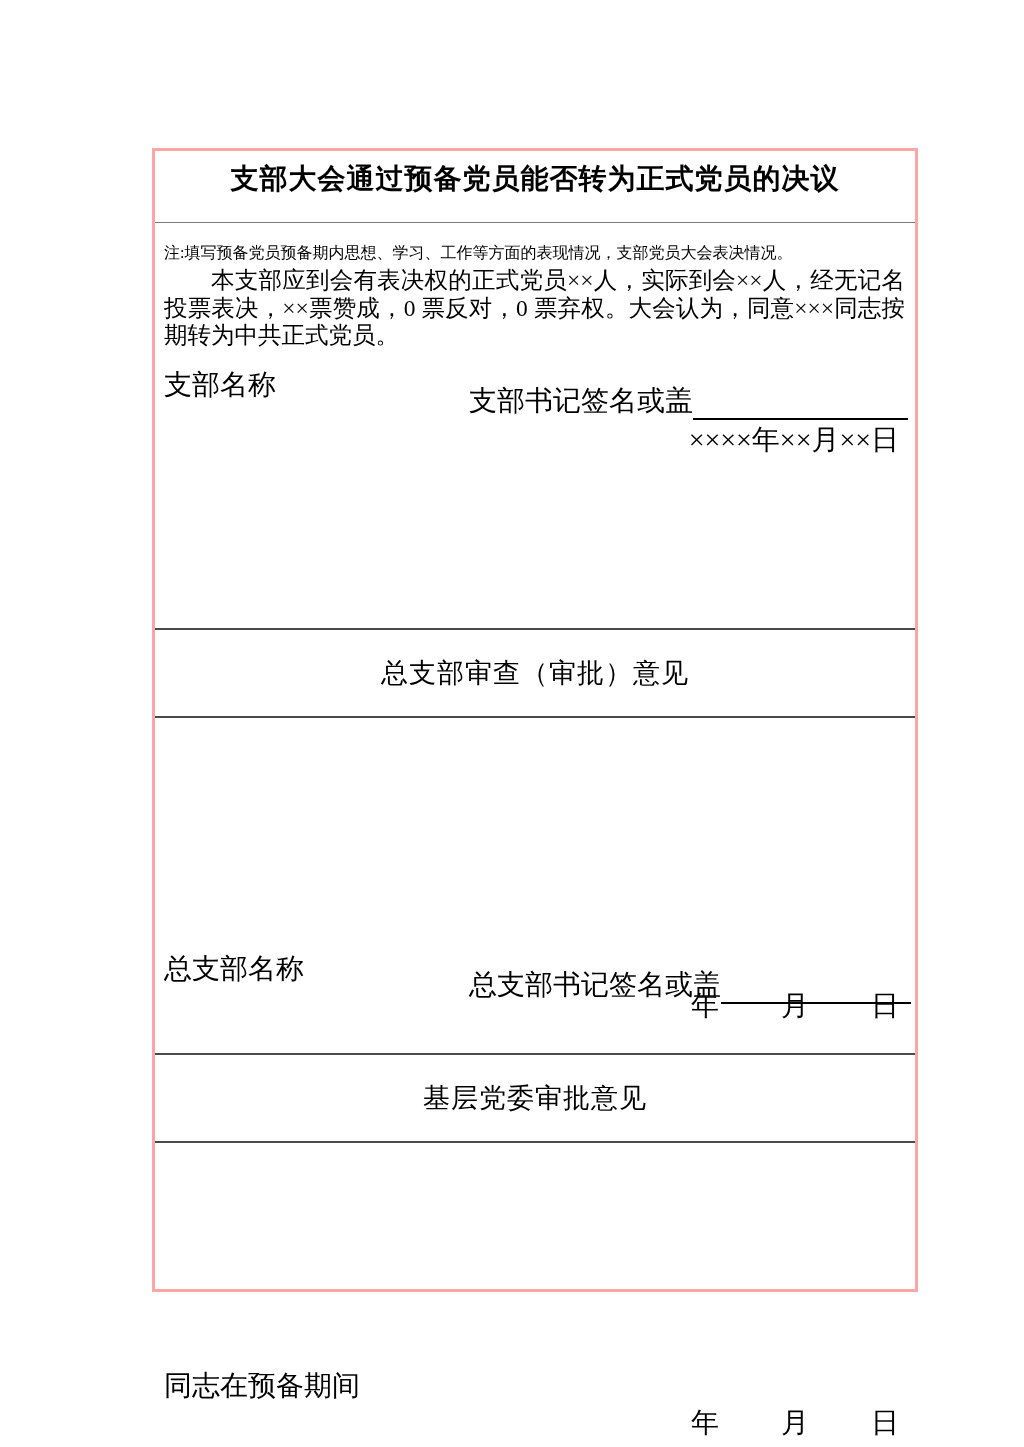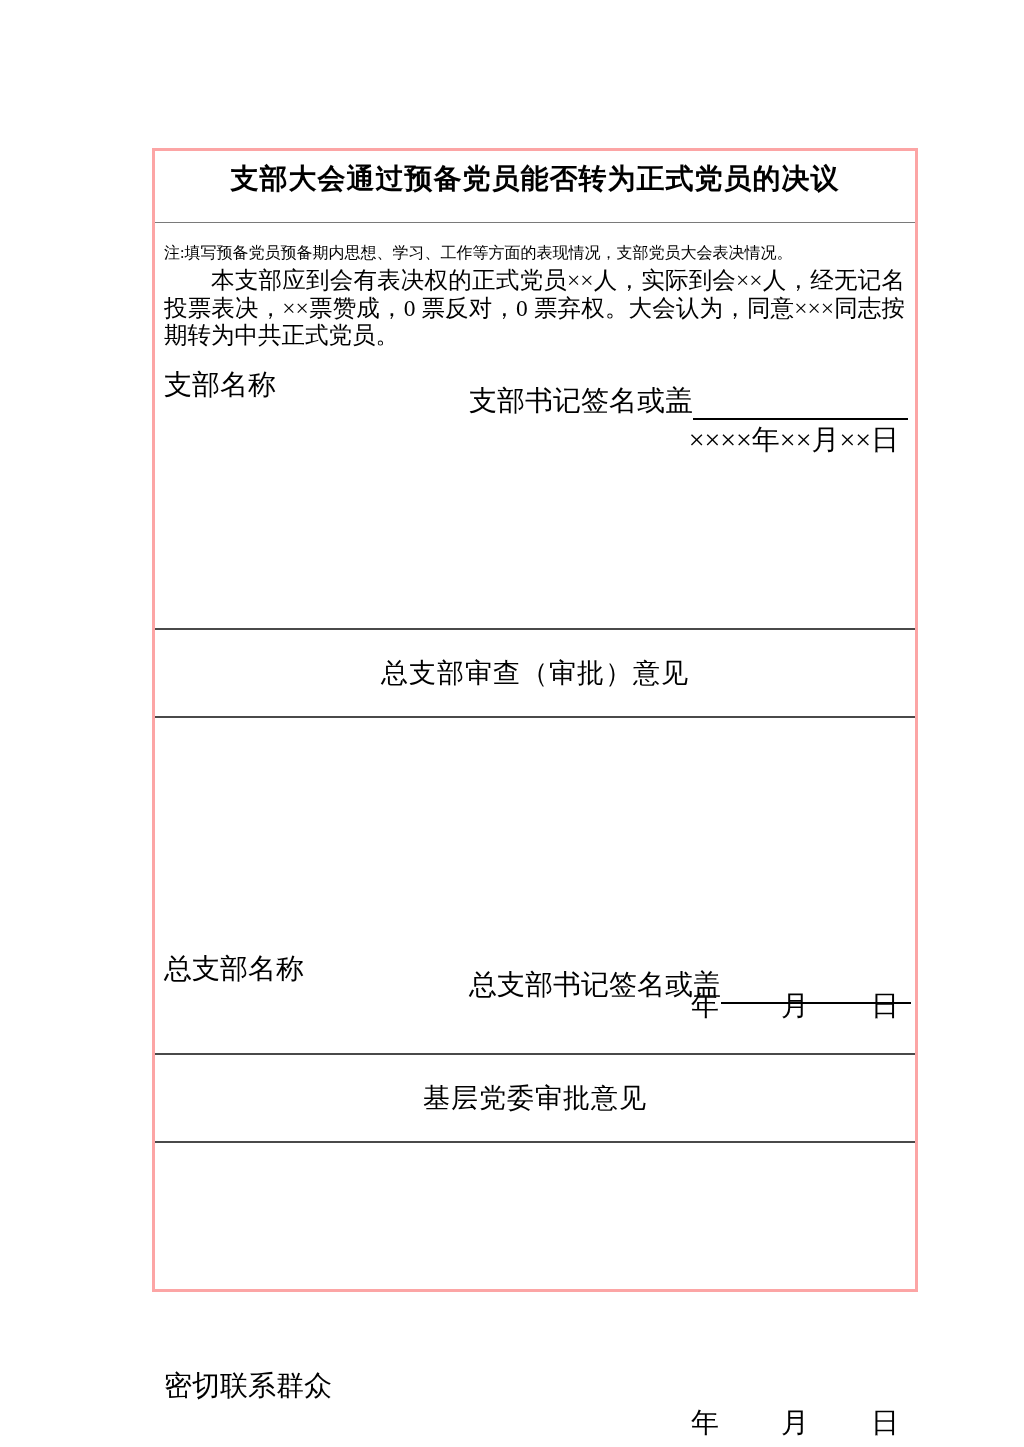--- a/index.html
+++ b/index.html
@@ -156,20 +156,20 @@
   </div>
 
   <div class="hr-dark"></div>
 
   <div class="sec-header">基层党委审批意见</div>
 
   <div class="hr-dark"></div>
 
   <div class="area area-3">
     <div class="sig-row">
-      <span>密切联系群众</span>
+      <span>同志在预备期间</span>
     </div>
     <div class="date-row ymd">
       <span class="sp">年</span><span class="sp">月</span><span>日</span>
     </div>
   </div>
 
 </div>
 
 </body></html>

